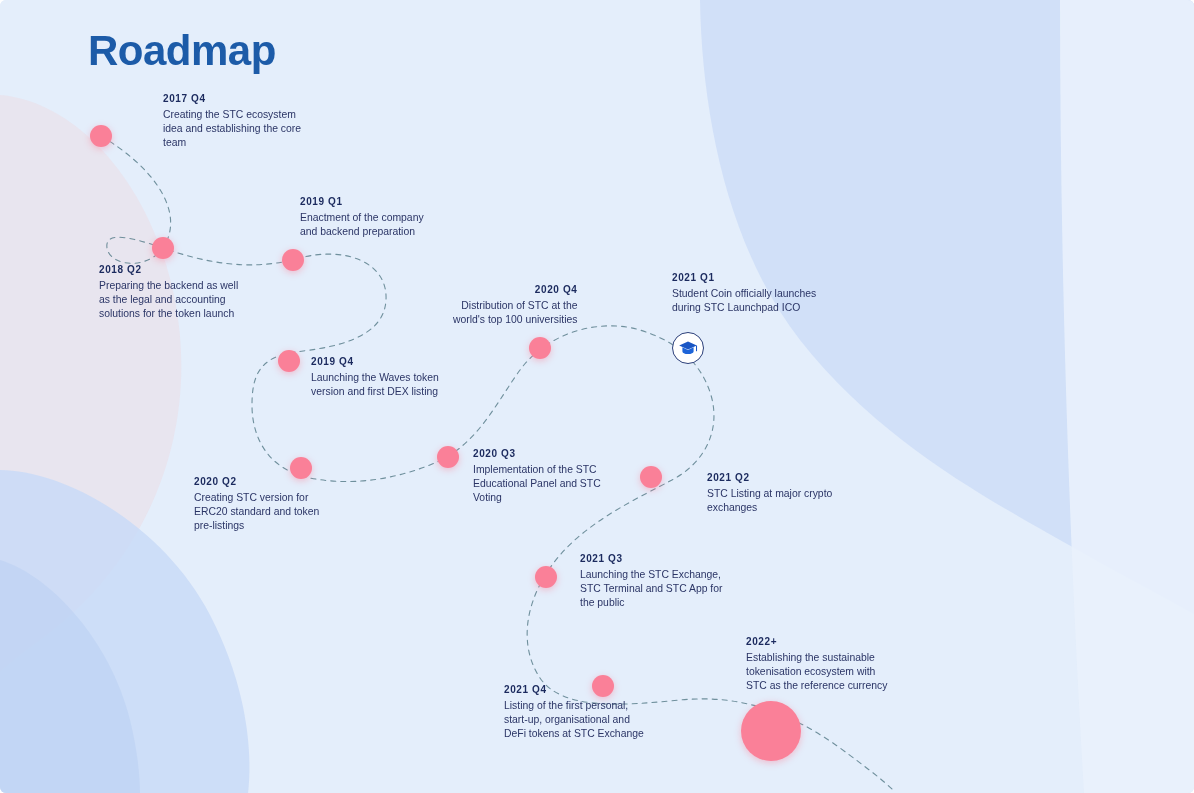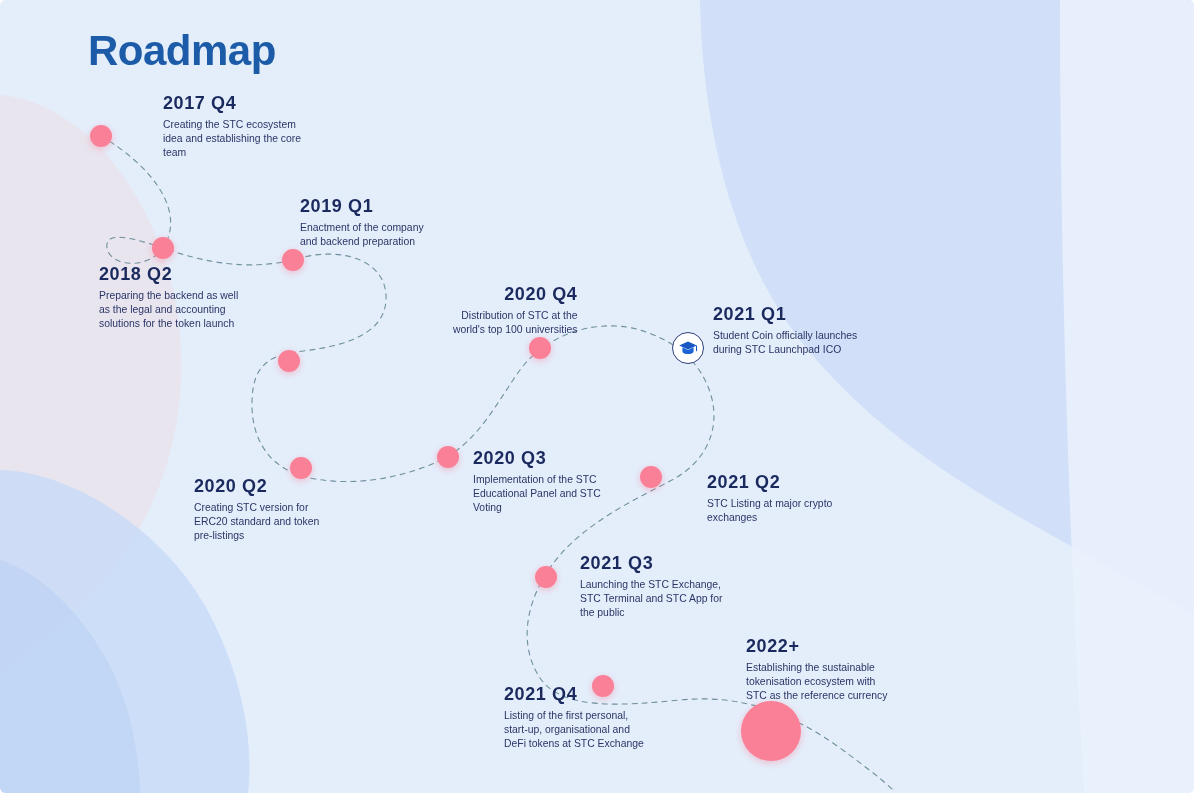--- a/index.html
+++ b/index.html
@@ -34,21 +34,21 @@
     font-weight: 700;
     letter-spacing: -0.5px;
     color: #1c5ba8;
     line-height: 1.1;
   }
   
   .milestone {
     position: absolute;
   }
   .milestone .m-title {
-    font-size: 18px;
+    font-size: 10px;
     font-weight: 700;
     color: #1b2a5e;
     letter-spacing: 0.6px;
     margin: 0 0 4px 0;
     white-space: nowrap;
   }
   .milestone .m-desc {
     font-size: 10.4px;
     font-weight: 400;
     color: #2b3566;
@@ -139,20 +139,27 @@
   <div class="dot" style="left:282px; top:249px; width:22px; height:22px;"></div>
   <div class="milestone" style="left:300px; top:196px;">
     <div class="m-title">2019 Q1</div>
     <div class="m-desc">
       <div>Enactment of the company</div>
       <div>and backend preparation</div>
     </div>
   </div>
 
   <div class="dot" style="left:278px; top:350px; width:22px; height:22px;"></div>
+  <div class="milestone" style="left:311px; top:356px;">
+    <div class="m-title">2019 Q4</div>
+    <div class="m-desc">
+      <div>Launching the Waves token</div>
+      <div>version and first DEX listing</div>
+    </div>
+  </div>
 
   <div class="dot" style="left:290px; top:457px; width:22px; height:22px;"></div>
   <div class="milestone" style="left:194px; top:476px;">
     <div class="m-title">2020 Q2</div>
     <div class="m-desc">
       <div>Creating STC version for</div>
       <div>ERC20 standard and token</div>
       <div>pre-listings</div>
     </div>
   </div>
@@ -176,21 +183,21 @@
     </div>
   </div>
 
   <div id="launch-badge" style="left:672px; top:332px;">
     <svg width="20" height="16" viewBox="0 0 24 20">
       <path d="M12 2 L23 7 L12 12 L1 7 Z" fill="#1a56c4"></path>
       <path d="M5 9.2 L5 14 C5 16.2 8.3 17.6 12 17.6 C15.7 17.6 19 16.2 19 14 L19 9.2 L12 12.6 Z" fill="#1d64d8"></path>
       <rect x="22" y="7" width="1.3" height="7" fill="#1a56c4"></rect>
     </svg>
   </div>
-  <div class="milestone" style="left:672px; top:304px;margin-left:41px;">
+  <div class="milestone" style="left:672px; top:272px;">
     <div class="m-title">2021 Q1</div>
     <div class="m-desc">
       <div>Student Coin officially launches</div>
       <div>during STC Launchpad ICO</div>
     </div>
   </div>
 
   <div class="dot" style="left:640px; top:466px; width:22px; height:22px;"></div>
   <div class="milestone" style="left:678px; top:472px;margin-left:29px;">
     <div class="m-title">2021 Q2</div>

